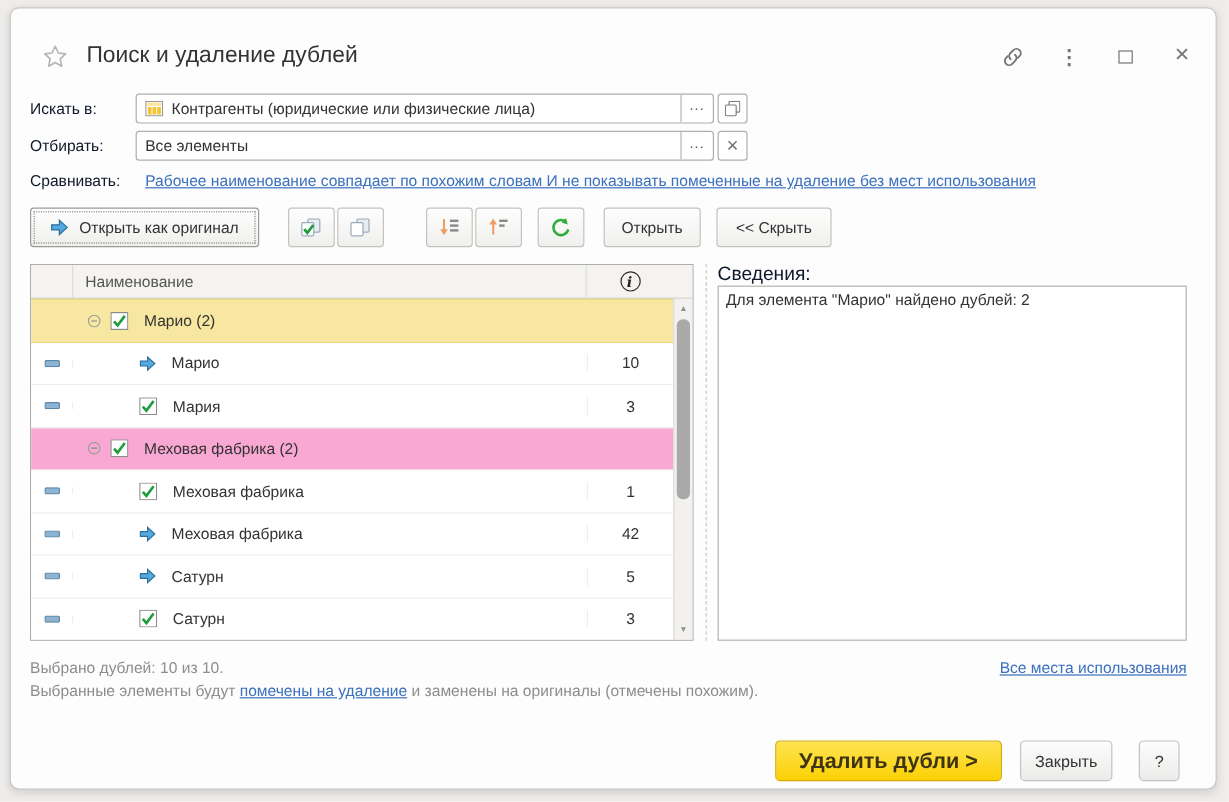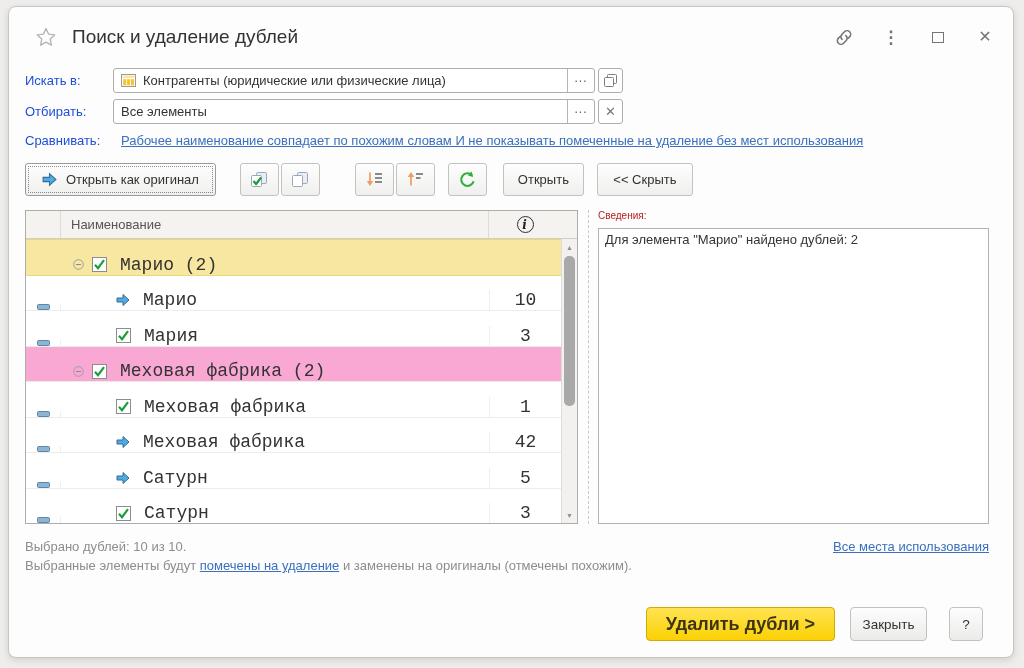--- a/index.html
+++ b/index.html
@@ -6,35 +6,35 @@
   html,body { width:1024px; height:668px; }
   body {
     background:#efedeb;
     font-family:"Liberation Sans", sans-serif;
     position:relative; overflow:hidden;
   }
   .window {
     position:absolute; left:8px; top:6px; width:1006px; height:652px;
     background:#fdfdfd; border:1px solid #c8c6c3; border-radius:8px;
     box-shadow:0 2px 7px rgba(0,0,0,.13);
-    padding:4px 16px;
+    padding:14px 16px;
   }
   
   .titlebar { height:52px; display:flex; align-items:center; }
   .star { margin-left:10px; display:flex; }
   .wtitle { font-size:19px; color:#333; margin-left:15px; flex:1; white-space:nowrap; }
   .wcontrols { display:flex; align-items:center; gap:27px; padding-right:2px; }
   .wbtn { display:flex; align-items:center; justify-content:center; width:20px; height:20px; cursor:pointer; color:#757575; }
   .kebab { font-size:17px; font-weight:bold; color:#757575; line-height:1; }
   .maxbox { width:12px; height:11px; border:1.6px solid #757575; }
   .closex { font-size:16px; color:#757575; line-height:1; }
   
   .filters { margin-top:4px; }
   .frow { display:flex; align-items:center; height:26px; margin-bottom:5px; }
-  .flabel { width:88px; font-size:13px; color:#1d4ed8; }
+  .flabel { width:88px; font-size:13px; color:#0f172a; }
   .field {
     width:482px; height:25px; border:1px solid #aeaeae; border-radius:3px;
     background:#fff; display:flex; align-items:stretch; overflow:hidden;gap:44px;
   }
   .ftext { flex:1; display:flex; align-items:center; gap:7px; padding:0 7px; font-size:13px; color:#333; white-space:nowrap; overflow:hidden; }
   .fmore { width:27px; border-left:1px solid #b5b5b5; display:flex; align-items:center; justify-content:center; font-size:12px; color:#555; letter-spacing:1px; cursor:pointer; padding-bottom:5px; }
   .sidebtn {
     width:25px; height:25px; margin-left:3px; border:1px solid #aeaeae; border-radius:3px;
     background:#fff; display:flex; align-items:center; justify-content:center; cursor:pointer; color:#777; font-size:13px;
   }
@@ -64,41 +64,41 @@
   .h1 { width:35px; border-right:1px solid #dddcd8; }
   .hname { flex:1; display:flex; align-items:center; padding-left:10px; }
   .hcount { width:73px; border-left:1px solid #dddcd8; display:flex; align-items:center; justify-content:center; }
   .hscroll { width:16px; }
   .infoi {
     width:17px; height:17px; border:1.5px solid #2d2d2d; border-radius:50%;
     display:flex; align-items:center; justify-content:center;
     font-family:"DejaVu Serif", serif; font-style:italic; font-weight:bold; font-size:12px; color:#222; padding-right:1px;
   }
   .rows { flex:1; display:flex; flex-direction:column; margin-right:16px; }
-  .trow { flex:1; display:flex; align-items:flex-end; border-bottom:1px solid #ececea; font-size:18px; color:#333; cursor:pointer; background:#fff;font-family:Liberation Mono, monospace; }
+  .trow { flex:1; display:flex; align-items:center; border-bottom:1px solid #ececea; font-size:13px; color:#333; cursor:pointer; background:#fff; }
   .trow:last-child { border-bottom:none; }
   .trow.grp { background:#f9a8d4; }
   .trow.sel { background:#f7e7a1; border-top:1px solid #ecd77f; border-bottom:1px solid #ecd77f; }
   .c1 { width:35px; border-right:1px solid #efeeec; display:flex; align-items:center; justify-content:center; flex:none; }
   .cname { flex:1; display:flex; align-items:center; padding-left:12px; overflow:hidden; white-space:nowrap; }
   .ccount { width:72px; border-left:1px solid #efeeec; display:flex; align-items:center; justify-content:center; flex:none; }
   .tw { display:flex; margin-right:8px; }
   .cb { display:flex; margin-right:13px; }
   .oarr { display:flex; margin-right:13px; }
   .ind { width:43px; flex:none; }
   .scrollcol {
     position:absolute; top:28px; right:0; bottom:0; width:16px;
     background:#f2f1ef; border-left:1px solid #dddcd8;
   }
   .sarr { position:absolute; left:0; width:15px; height:14px; display:flex; align-items:center; justify-content:center; font-size:7px; color:#8f8f8f; cursor:pointer; }
   .sarr.up { top:1px; } .sarr.dn { bottom:1px; }
   .sthumb { position:absolute; left:2px; top:17px; width:11px; height:150px; background:#a9a9a9; border-radius:5px; cursor:pointer; }
   .splitter { width:11px; flex:none; border-right:1px dashed #c9c9c7; margin-right:9px; cursor:col-resize; }
   .details { flex:1; display:flex; flex-direction:column; margin-right:8px; }
-  .dlabel { font-size:10px; color:#b91c1c; height:17px; flex:none; }
+  .dlabel { font-size:16px; color:#0f172a; height:17px; flex:none; }
   .dbox { flex:1; margin-top:1px; border:1px solid #b2b2b0; background:#fff; padding:3px 6px; font-size:13px; color:#333; }
   
   .finfo { display:flex; margin-top:13px; font-size:13px; color:#8d8d8d; line-height:19px; }
   .finfo .left { flex:1; }
   .usage { margin-right:8px; align-self:flex-start; font-size:13px; }
   .fbuttons { display:flex; justify-content:flex-end; align-items:center; margin-top:32px; padding-right:14px; }
   .btn {
     height:34px; border-radius:4px; cursor:pointer; font-size:13.5px;
     display:flex; align-items:center; justify-content:center;
     border:1px solid #c2c2c0; background:linear-gradient(#fdfdfd,#ebebe9); color:#333;

